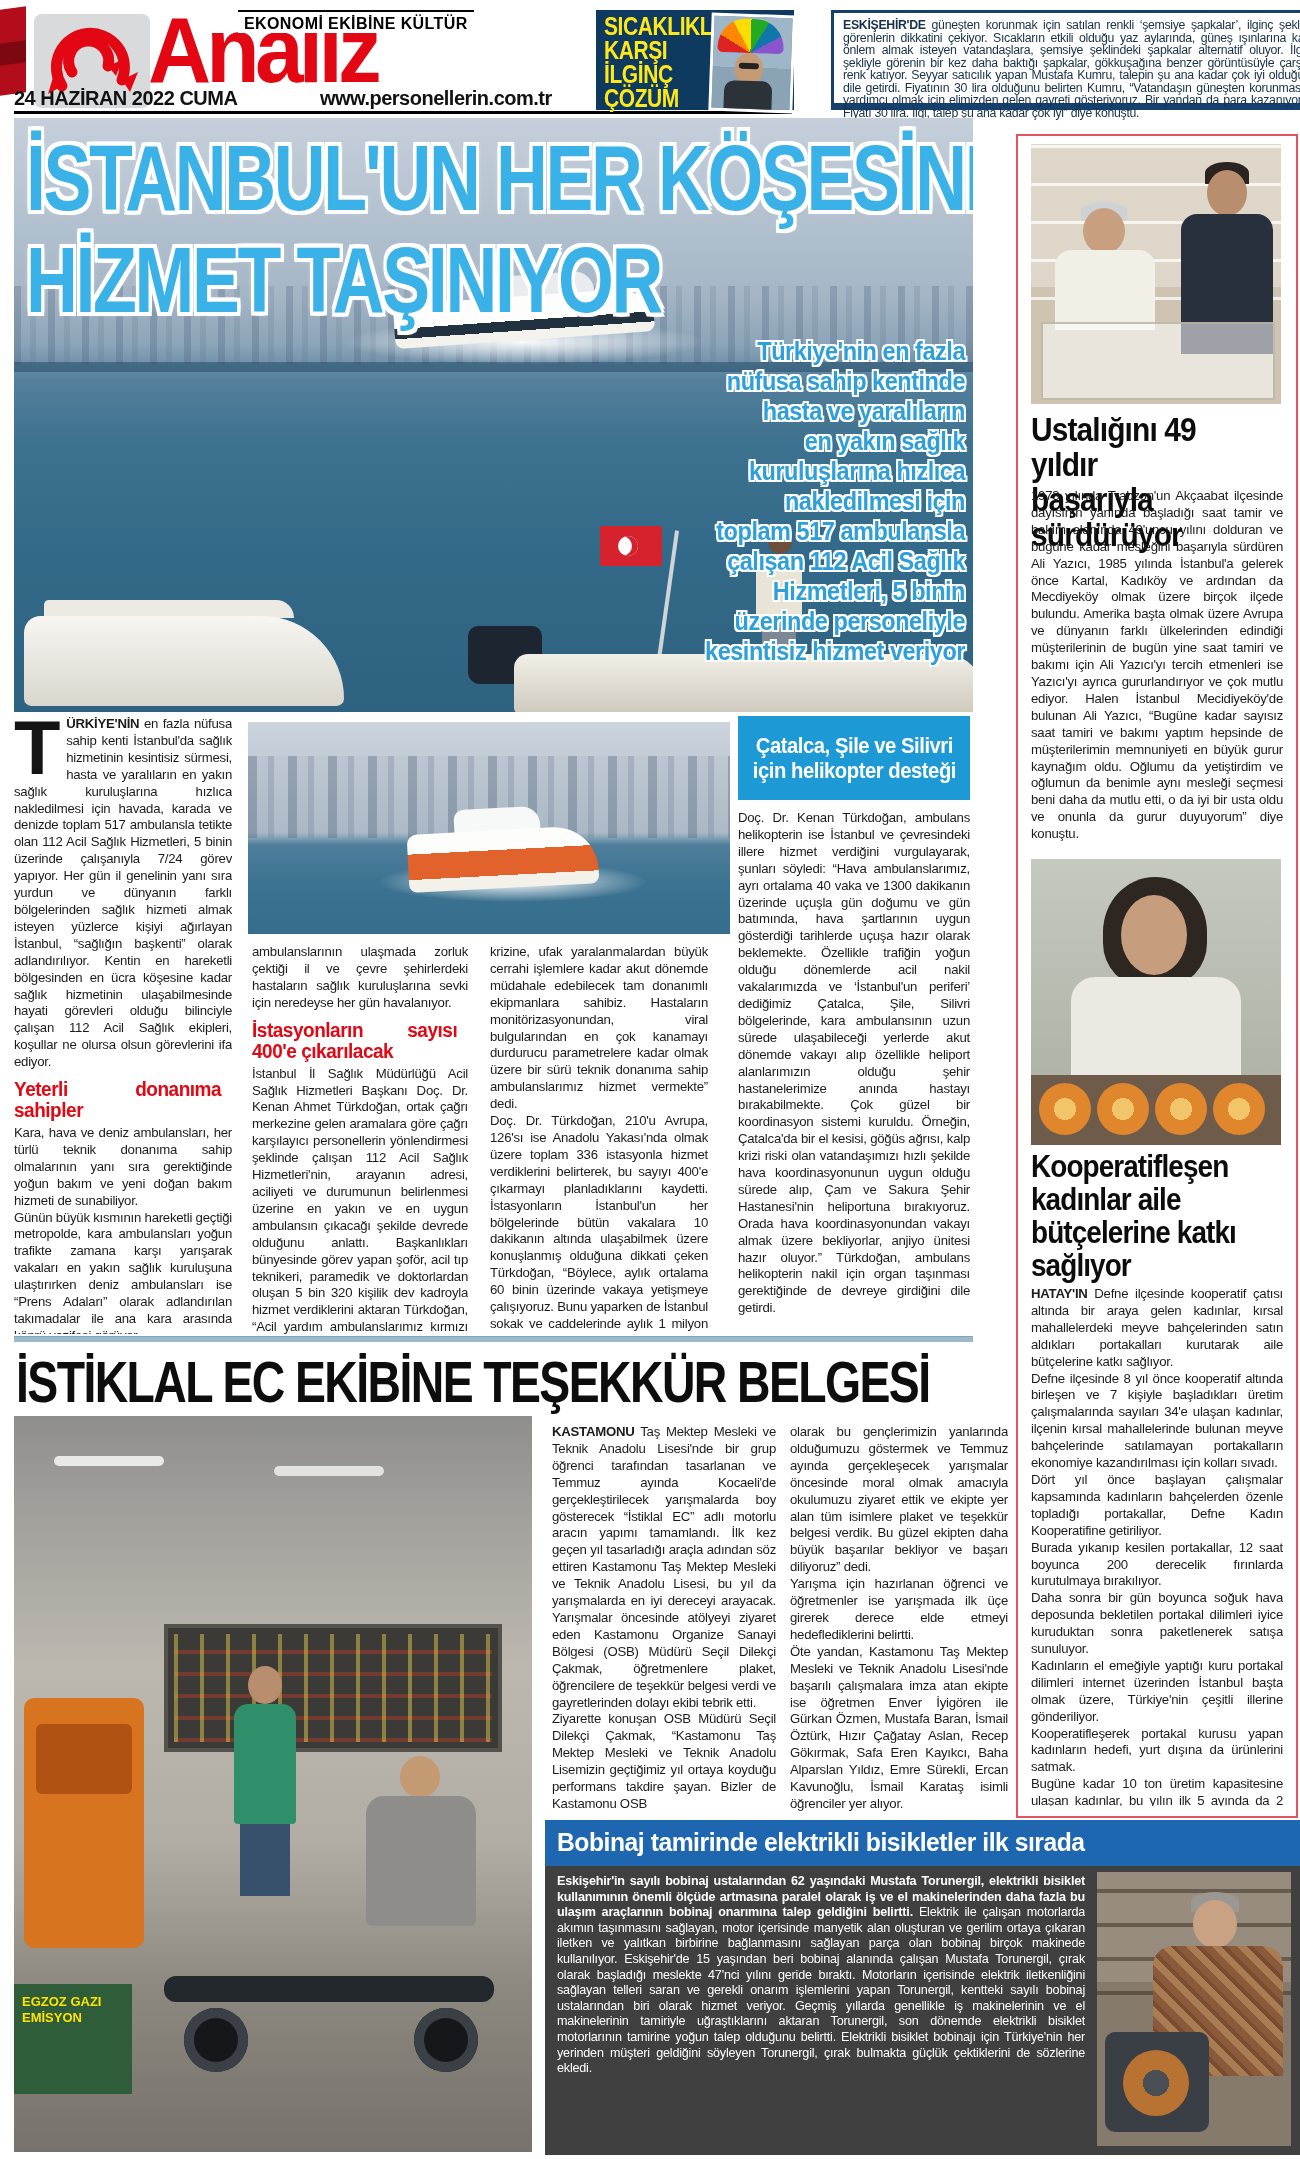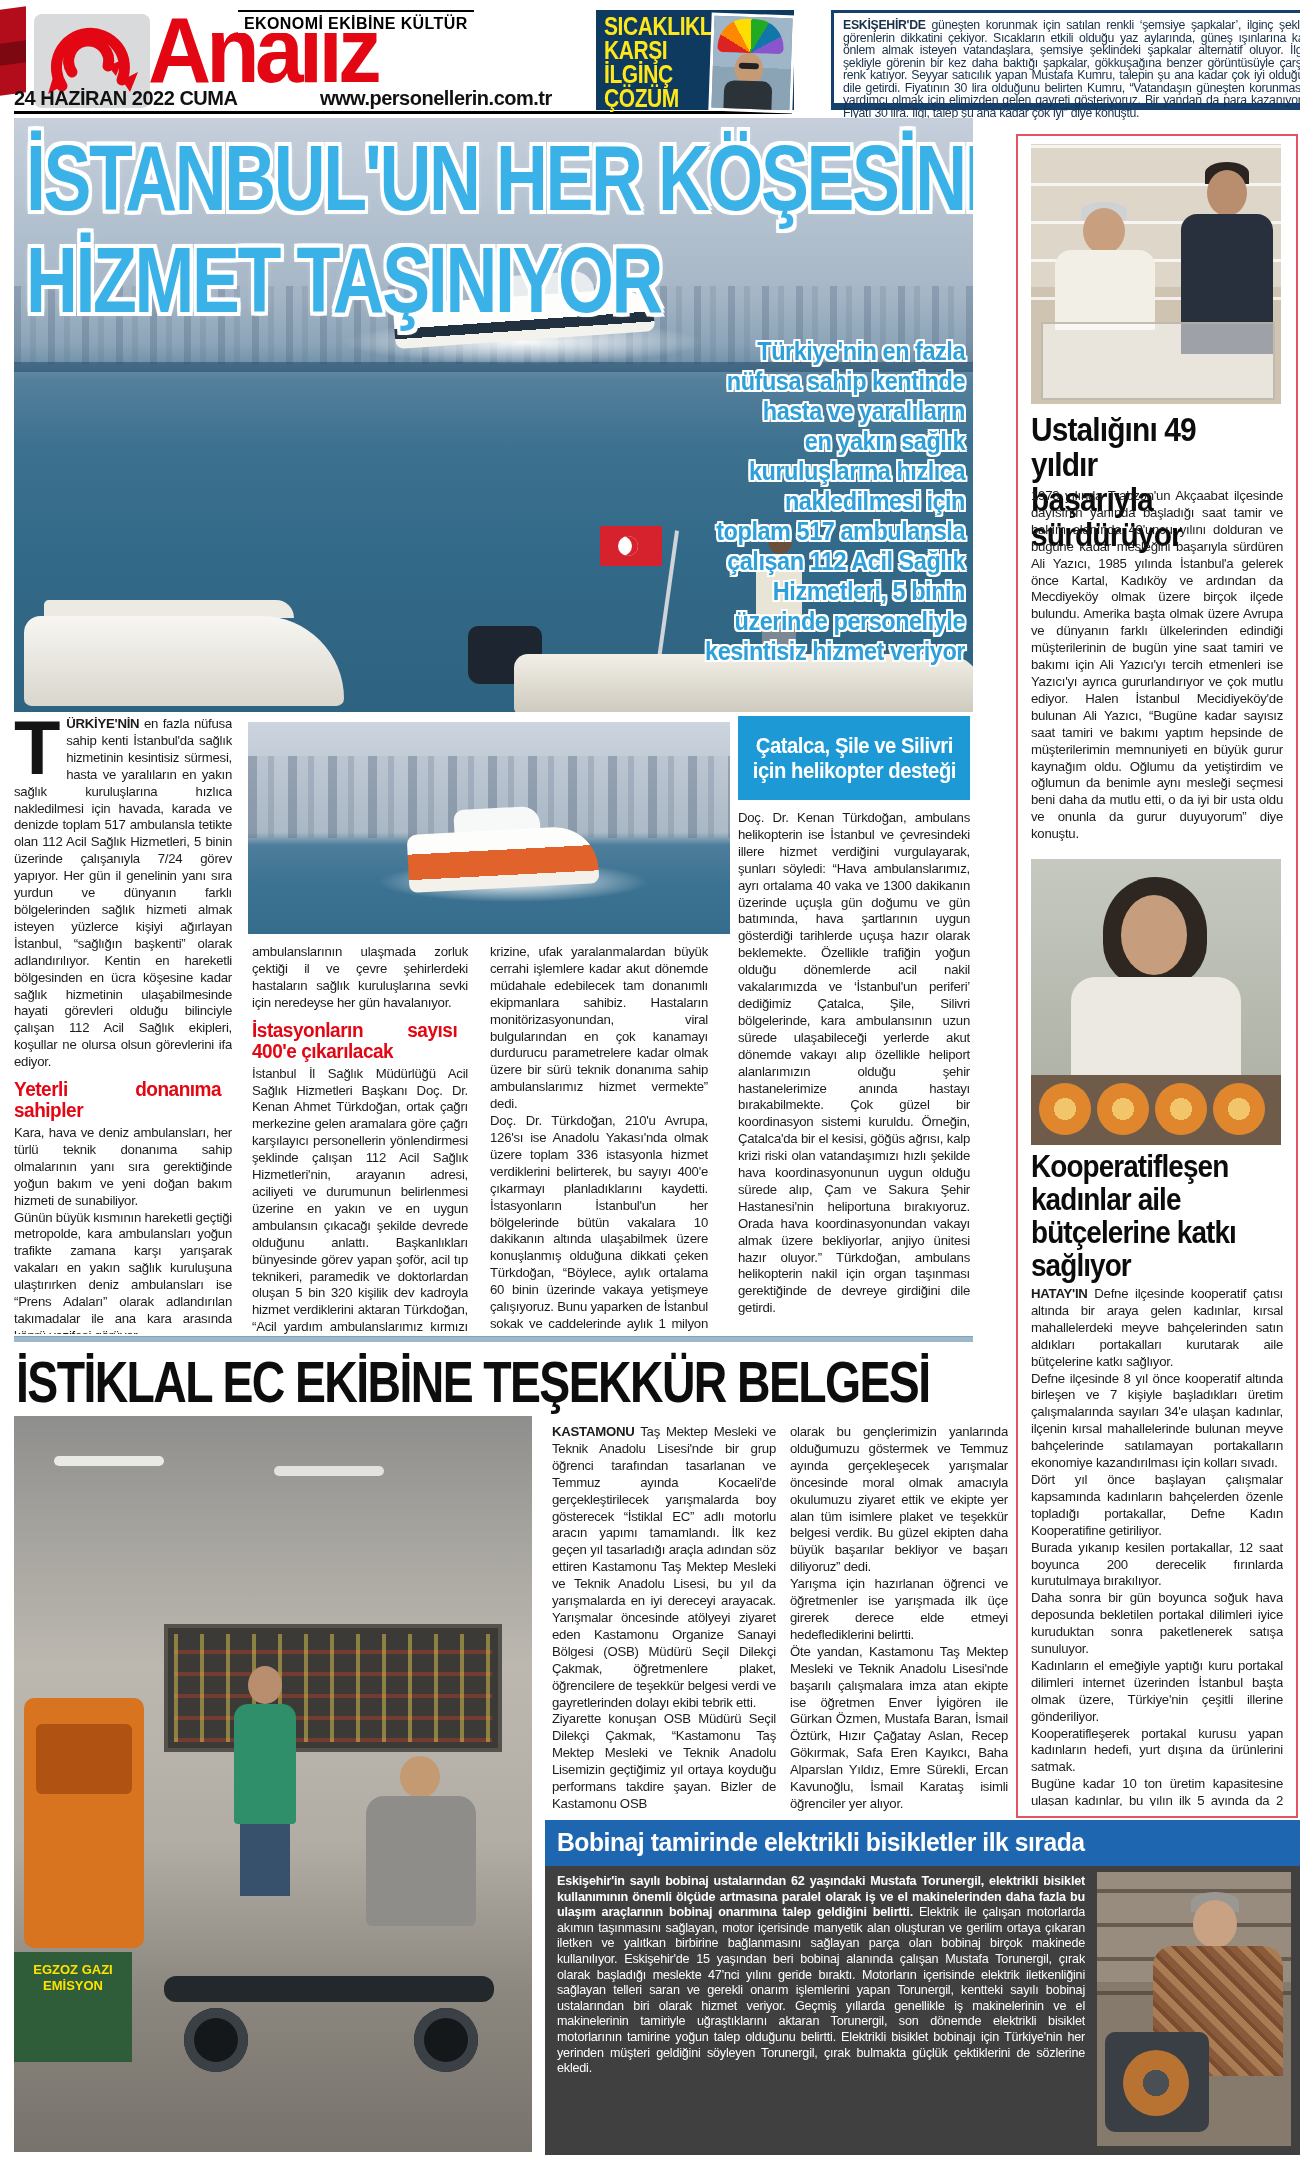--- a/index.html
+++ b/index.html
@@ -133,22 +133,22 @@
     background:repeating-linear-gradient(90deg,rgba(220,200,80,.5) 0 4px,transparent 4px 26px),repeating-linear-gradient(0deg,rgba(200,60,40,.4) 0 4px,transparent 4px 22px);}
   #workshop-photo .machine{position:absolute;left:10px;top:282px;width:120px;height:250px;background:#d8731f;border-radius:10px;}
   #workshop-photo .machine:after{content:"";position:absolute;left:12px;top:26px;width:96px;height:70px;background:#b05312;border-radius:6px;}
   #workshop-photo .person1{position:absolute;left:216px;top:250px;width:70px;height:230px;}
   #workshop-photo .person1 .h{position:absolute;left:18px;top:0;width:34px;height:38px;border-radius:50%;background:#b98e6e;}
   #workshop-photo .person1 .b{position:absolute;left:4px;top:38px;width:62px;height:120px;border-radius:14px 14px 4px 4px;background:#2e8f6a;}
   #workshop-photo .person1 .l{position:absolute;left:10px;top:158px;width:50px;height:72px;background:#37506b;}
   #workshop-photo .person2{position:absolute;left:330px;top:330px;width:150px;height:210px;}
   #workshop-photo .person2 .h{position:absolute;left:56px;top:10px;width:40px;height:42px;border-radius:50%;background:#c49a73;}
   #workshop-photo .person2 .b{position:absolute;left:22px;top:50px;width:110px;height:130px;border-radius:18px 18px 6px 6px;background:#8e8d89;}
-  #workshop-photo .green-sign{position:absolute;left:0px;top:536px;width:118px;height:110px;background:#2f5d3a;
-    color:#ffe300;font-size:13px;font-weight:800;line-height:16px;padding:10px 8px;box-sizing:border-box;text-align:center;}
+  #workshop-photo .green-sign{position:absolute;left:0px;top:568px;width:118px;height:110px;background:#2f5d3a;
+    color:#ffe300;font-size:13px;font-weight:800;line-height:16px;padding:10px 8px;box-sizing:border-box;}
   #workshop-photo .chassis{position:absolute;left:150px;top:560px;width:330px;height:26px;background:#23282d;border-radius:12px;}
   #workshop-photo .wheel{position:absolute;top:592px;width:64px;height:64px;border-radius:50%;background:#15181b;box-shadow:inset 0 0 0 10px #3a4046;}
   #istiklal-colA{left:552px;top:1424px;width:224px;height:392px;}
   #istiklal-colB{left:790px;top:1424px;width:218px;height:392px;}
 
   
   #bobinaj{left:545px;top:1820px;width:755px;height:335px;background:#404040;overflow:hidden;}
   #bobinaj-bar{position:absolute;left:0;top:0;width:755px;height:46px;background:#1e67b0;}
   #bobinaj-title{position:absolute;left:12px;top:7px;font-size:26px;font-weight:800;color:#fff;letter-spacing:-0.5px;
     transform:scaleX(0.95);transform-origin:0 0;white-space:nowrap;}

